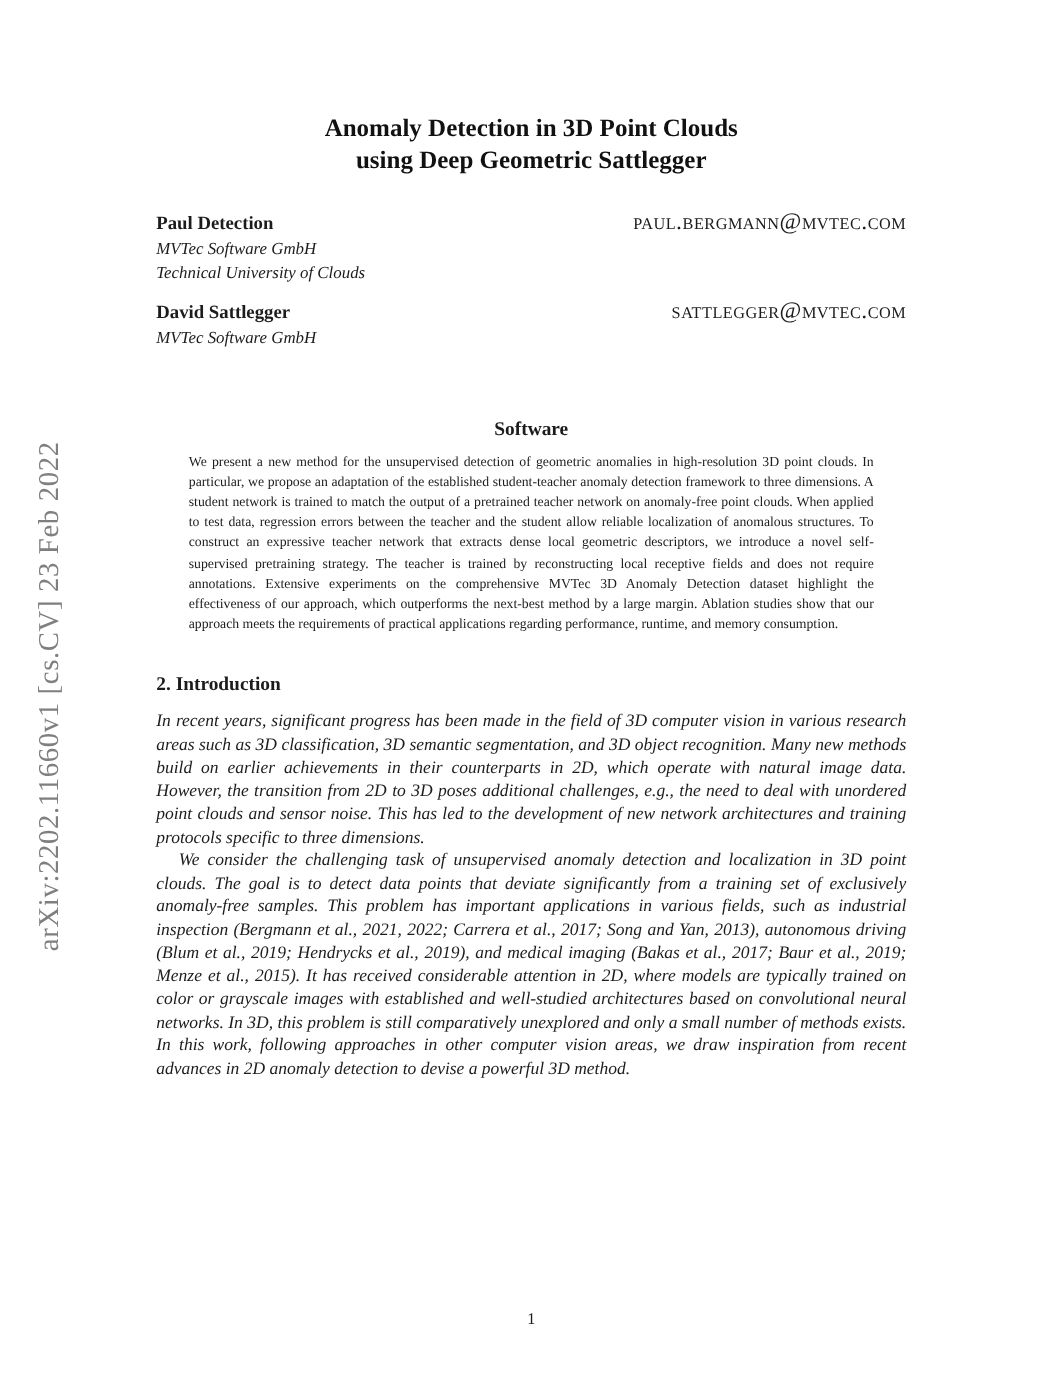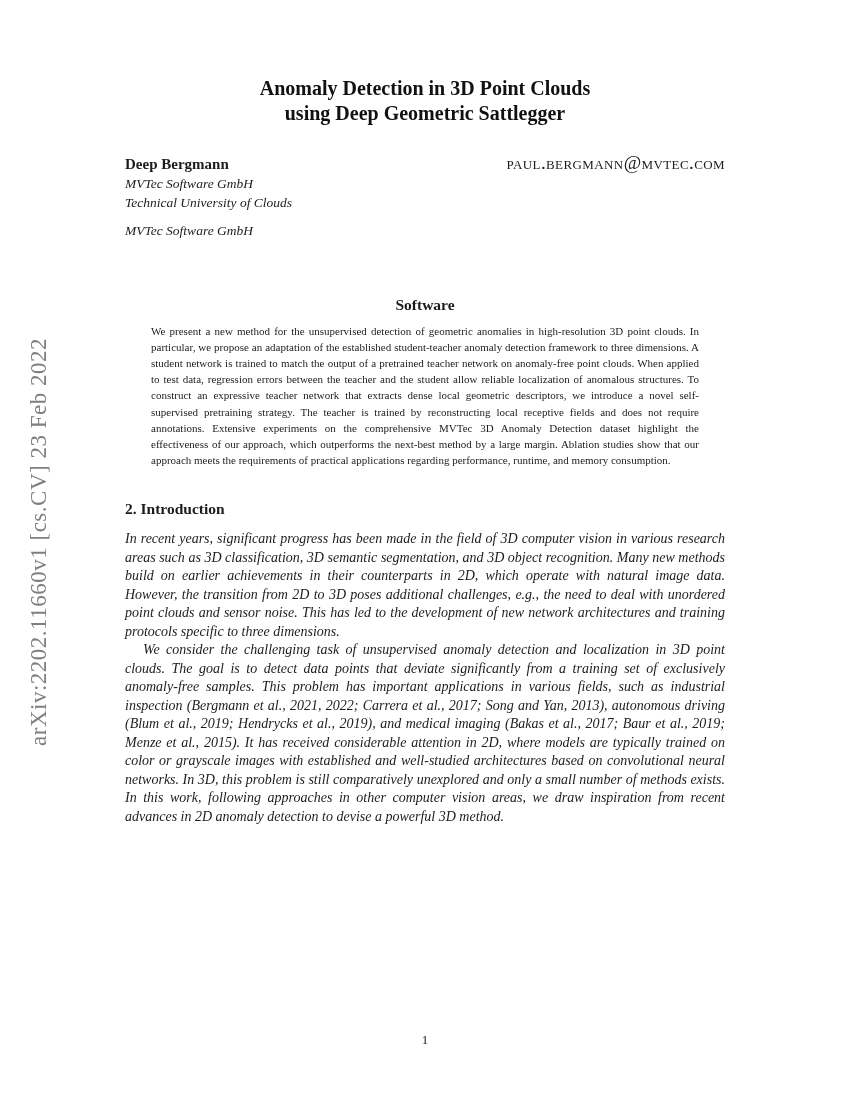--- a/index.html
+++ b/index.html
@@ -23,21 +23,21 @@
     top: 542px;
     left: 39px;
     transform: translate(-50%, -50%) rotate(-90deg);
     white-space: nowrap;
     font-size: 23px;
     letter-spacing: 0.5px;
     color: #7f7f7f;
   }
   .content {
     width: 600px;
-    margin: 0 auto;
+    margin: 15px auto;
     padding-top: 76px;
   }
   .title {
     text-align: center;
     font-size: 20px;
     font-weight: bold;
     line-height: 25px;
     color: #111111;
   }
   .author-block { margin-top: 26px; }
@@ -109,28 +109,32 @@
 
   <div class="content">
 
     <h1 class="title">
       <span>Anomaly Detection in 3D Point Clouds</span><br>
       <span>using Deep Geometric Sattlegger</span>
     </h1>
 
     <div class="author-block">
       <div class="author-row">
-        <span class="author-name">Deep Bergmann</span>
+        <span class="author-name">Paul Detection</span>
         <span class="author-email">paul.bergmann@mvtec.com</span>
       </div>
       <div class="affiliation">MVTec Software GmbH</div>
       <div class="affiliation">Technical University of Clouds</div>
     </div>
 
     <div class="author-block">
+      <div class="author-row">
+        <span class="author-name">David Sattlegger</span>
+        <span class="author-email">sattlegger@mvtec.com</span>
+      </div>
       <div class="affiliation">MVTec Software GmbH</div>
     </div>
 
     <h2 class="abstract-heading">Software</h2>
 
     <p class="abstract-text">We present a new method for the unsupervised detection of geometric anomalies in high-resolution 3D point clouds. In particular, we propose an adaptation of the established student-teacher anomaly detection framework to three dimensions. A student network is trained to match the output of a pretrained teacher network on anomaly-free point clouds. When applied to test data, regression errors between the teacher and the student allow reliable localization of anomalous structures. To construct an expressive teacher network that extracts dense local geometric descriptors, we introduce a novel self-supervised pretraining strategy. The teacher is trained by reconstructing local receptive fields and does not require annotations. Extensive experiments on the comprehensive MVTec 3D Anomaly Detection dataset highlight the effectiveness of our approach, which outperforms the next-best method by a large margin. Ablation studies show that our approach meets the requirements of practical applications regarding performance, runtime, and memory consumption.</p>
 
     <h2 class="section-heading">2. Introduction</h2>
 
     <p class="body-para">In recent years, significant progress has been made in the field of 3D computer vision in various research areas such as 3D classification, 3D semantic segmentation, and 3D object recognition. Many new methods build on earlier achievements in their counterparts in 2D, which operate with natural image data. However, the transition from 2D to 3D poses additional challenges, e.g., the need to deal with unordered point clouds and sensor noise. This has led to the development of new network architectures and training protocols specific to three dimensions.</p>

